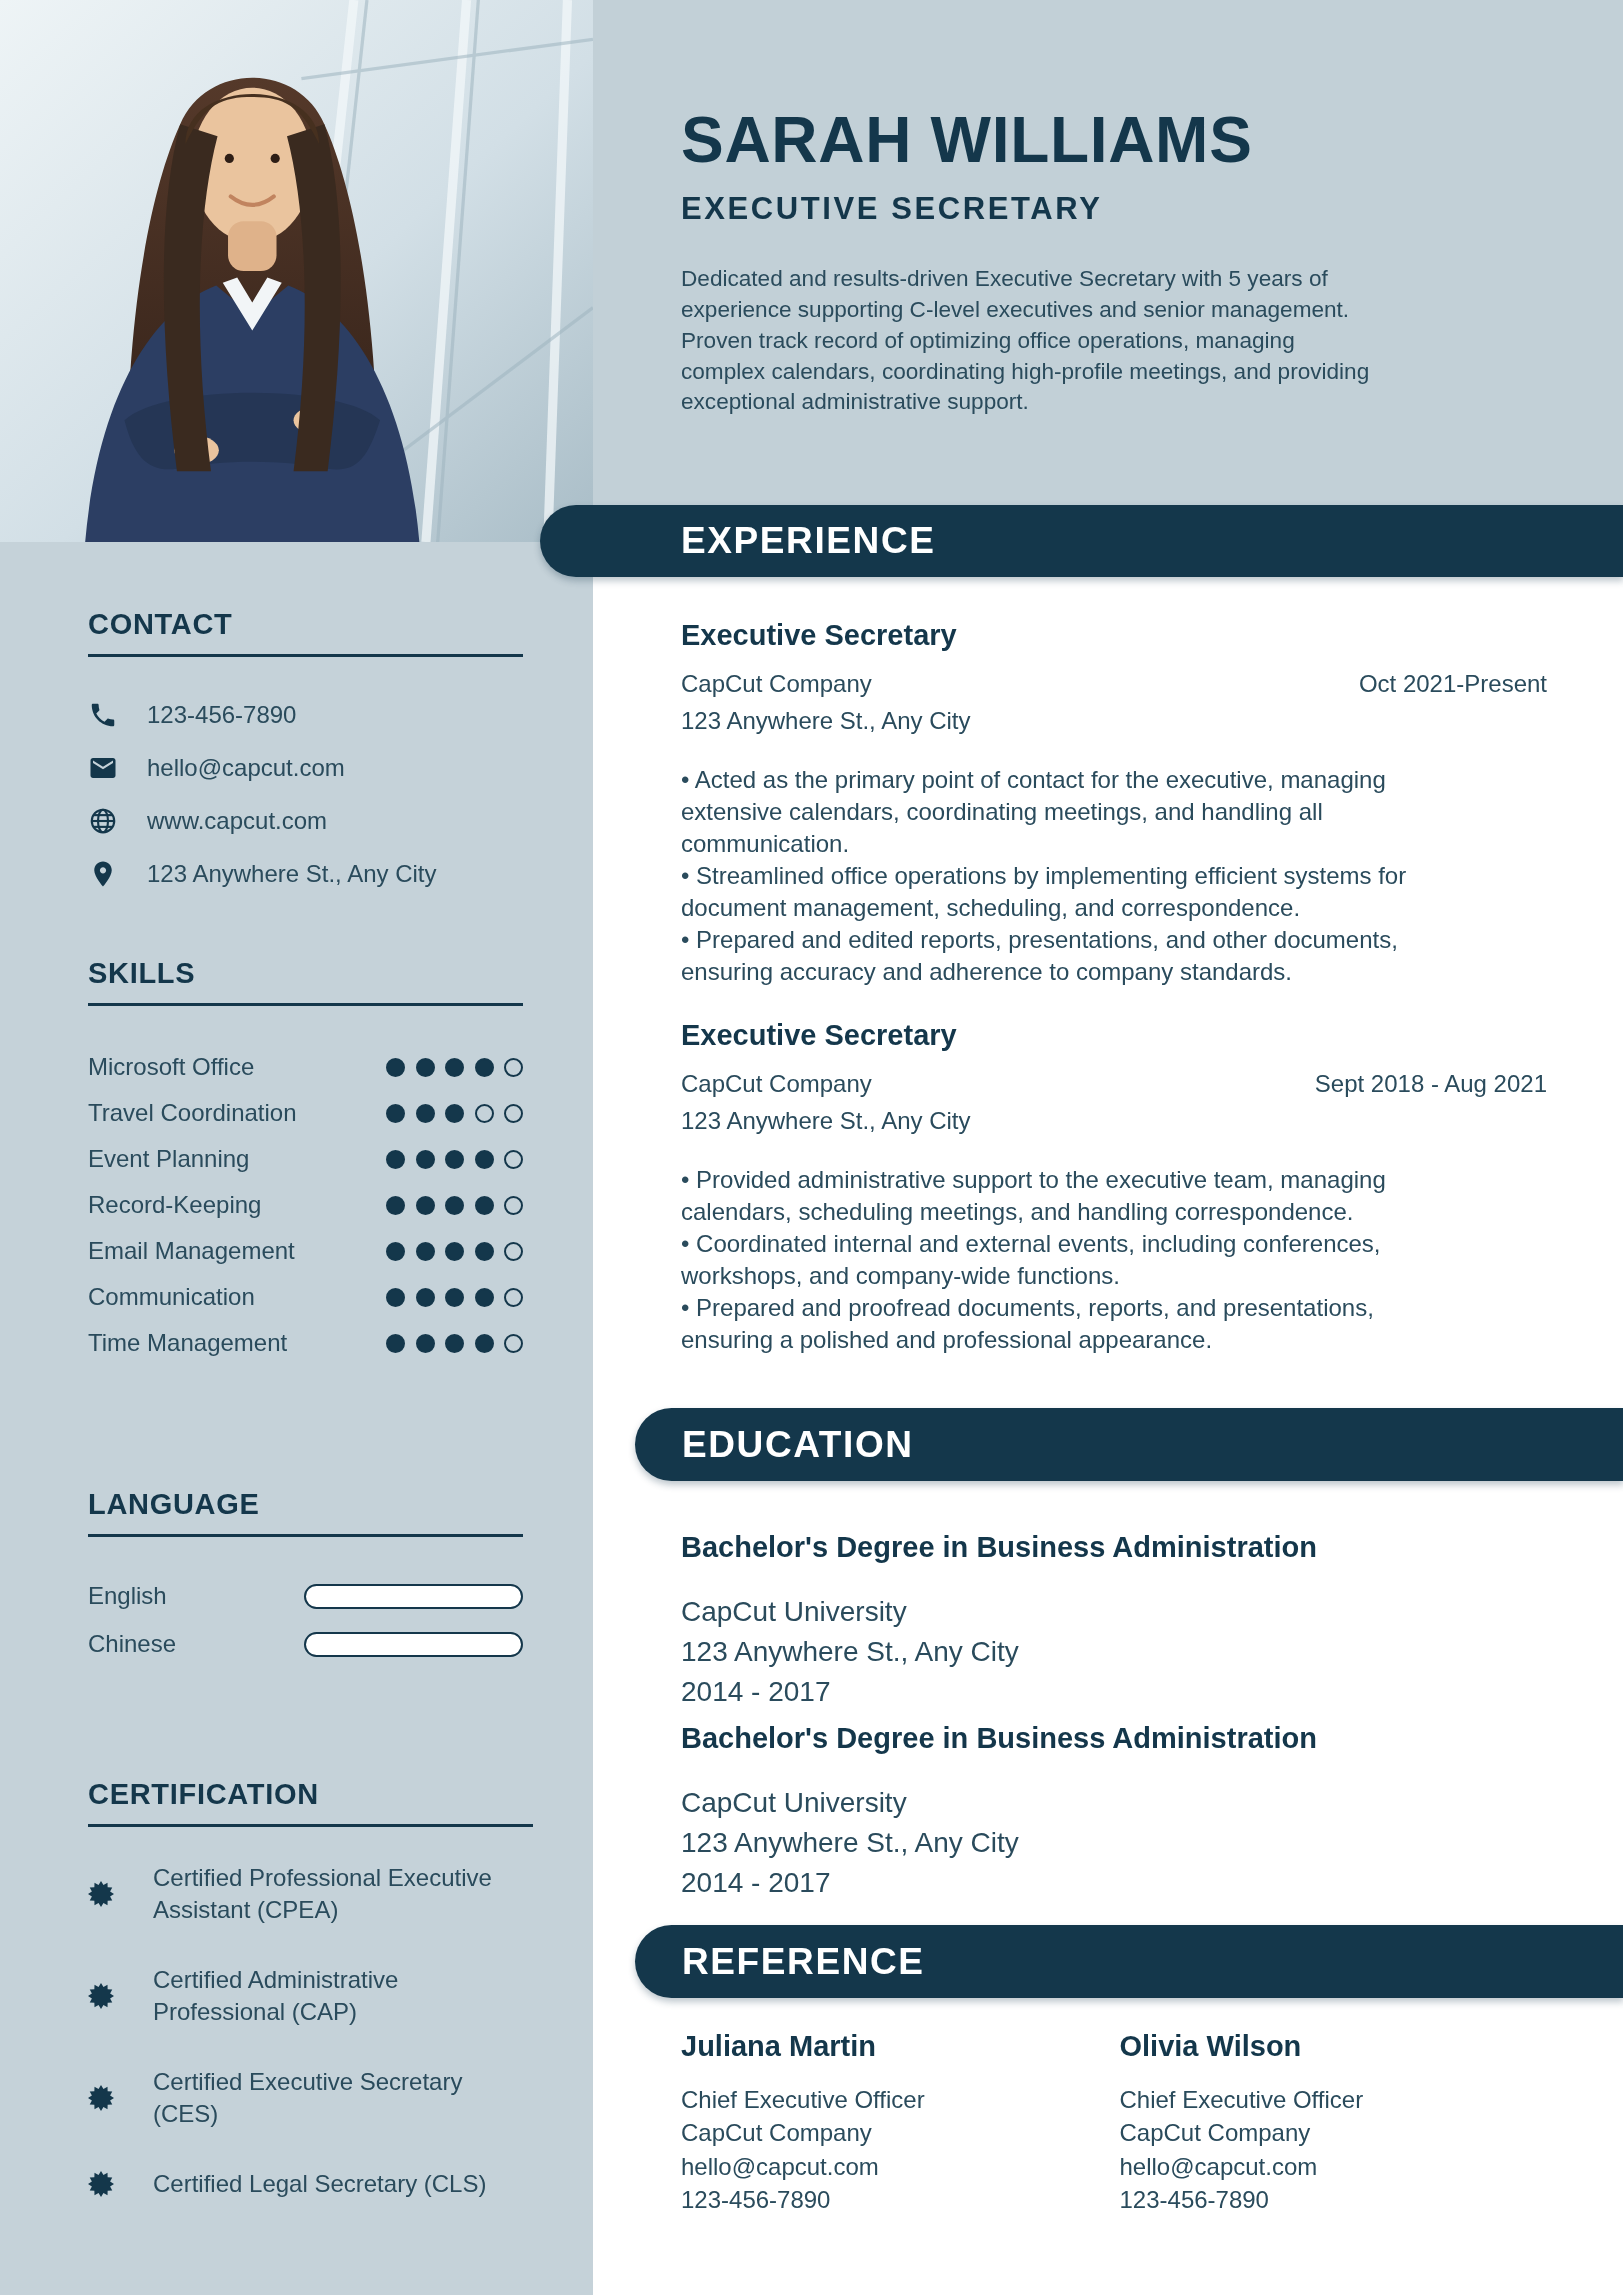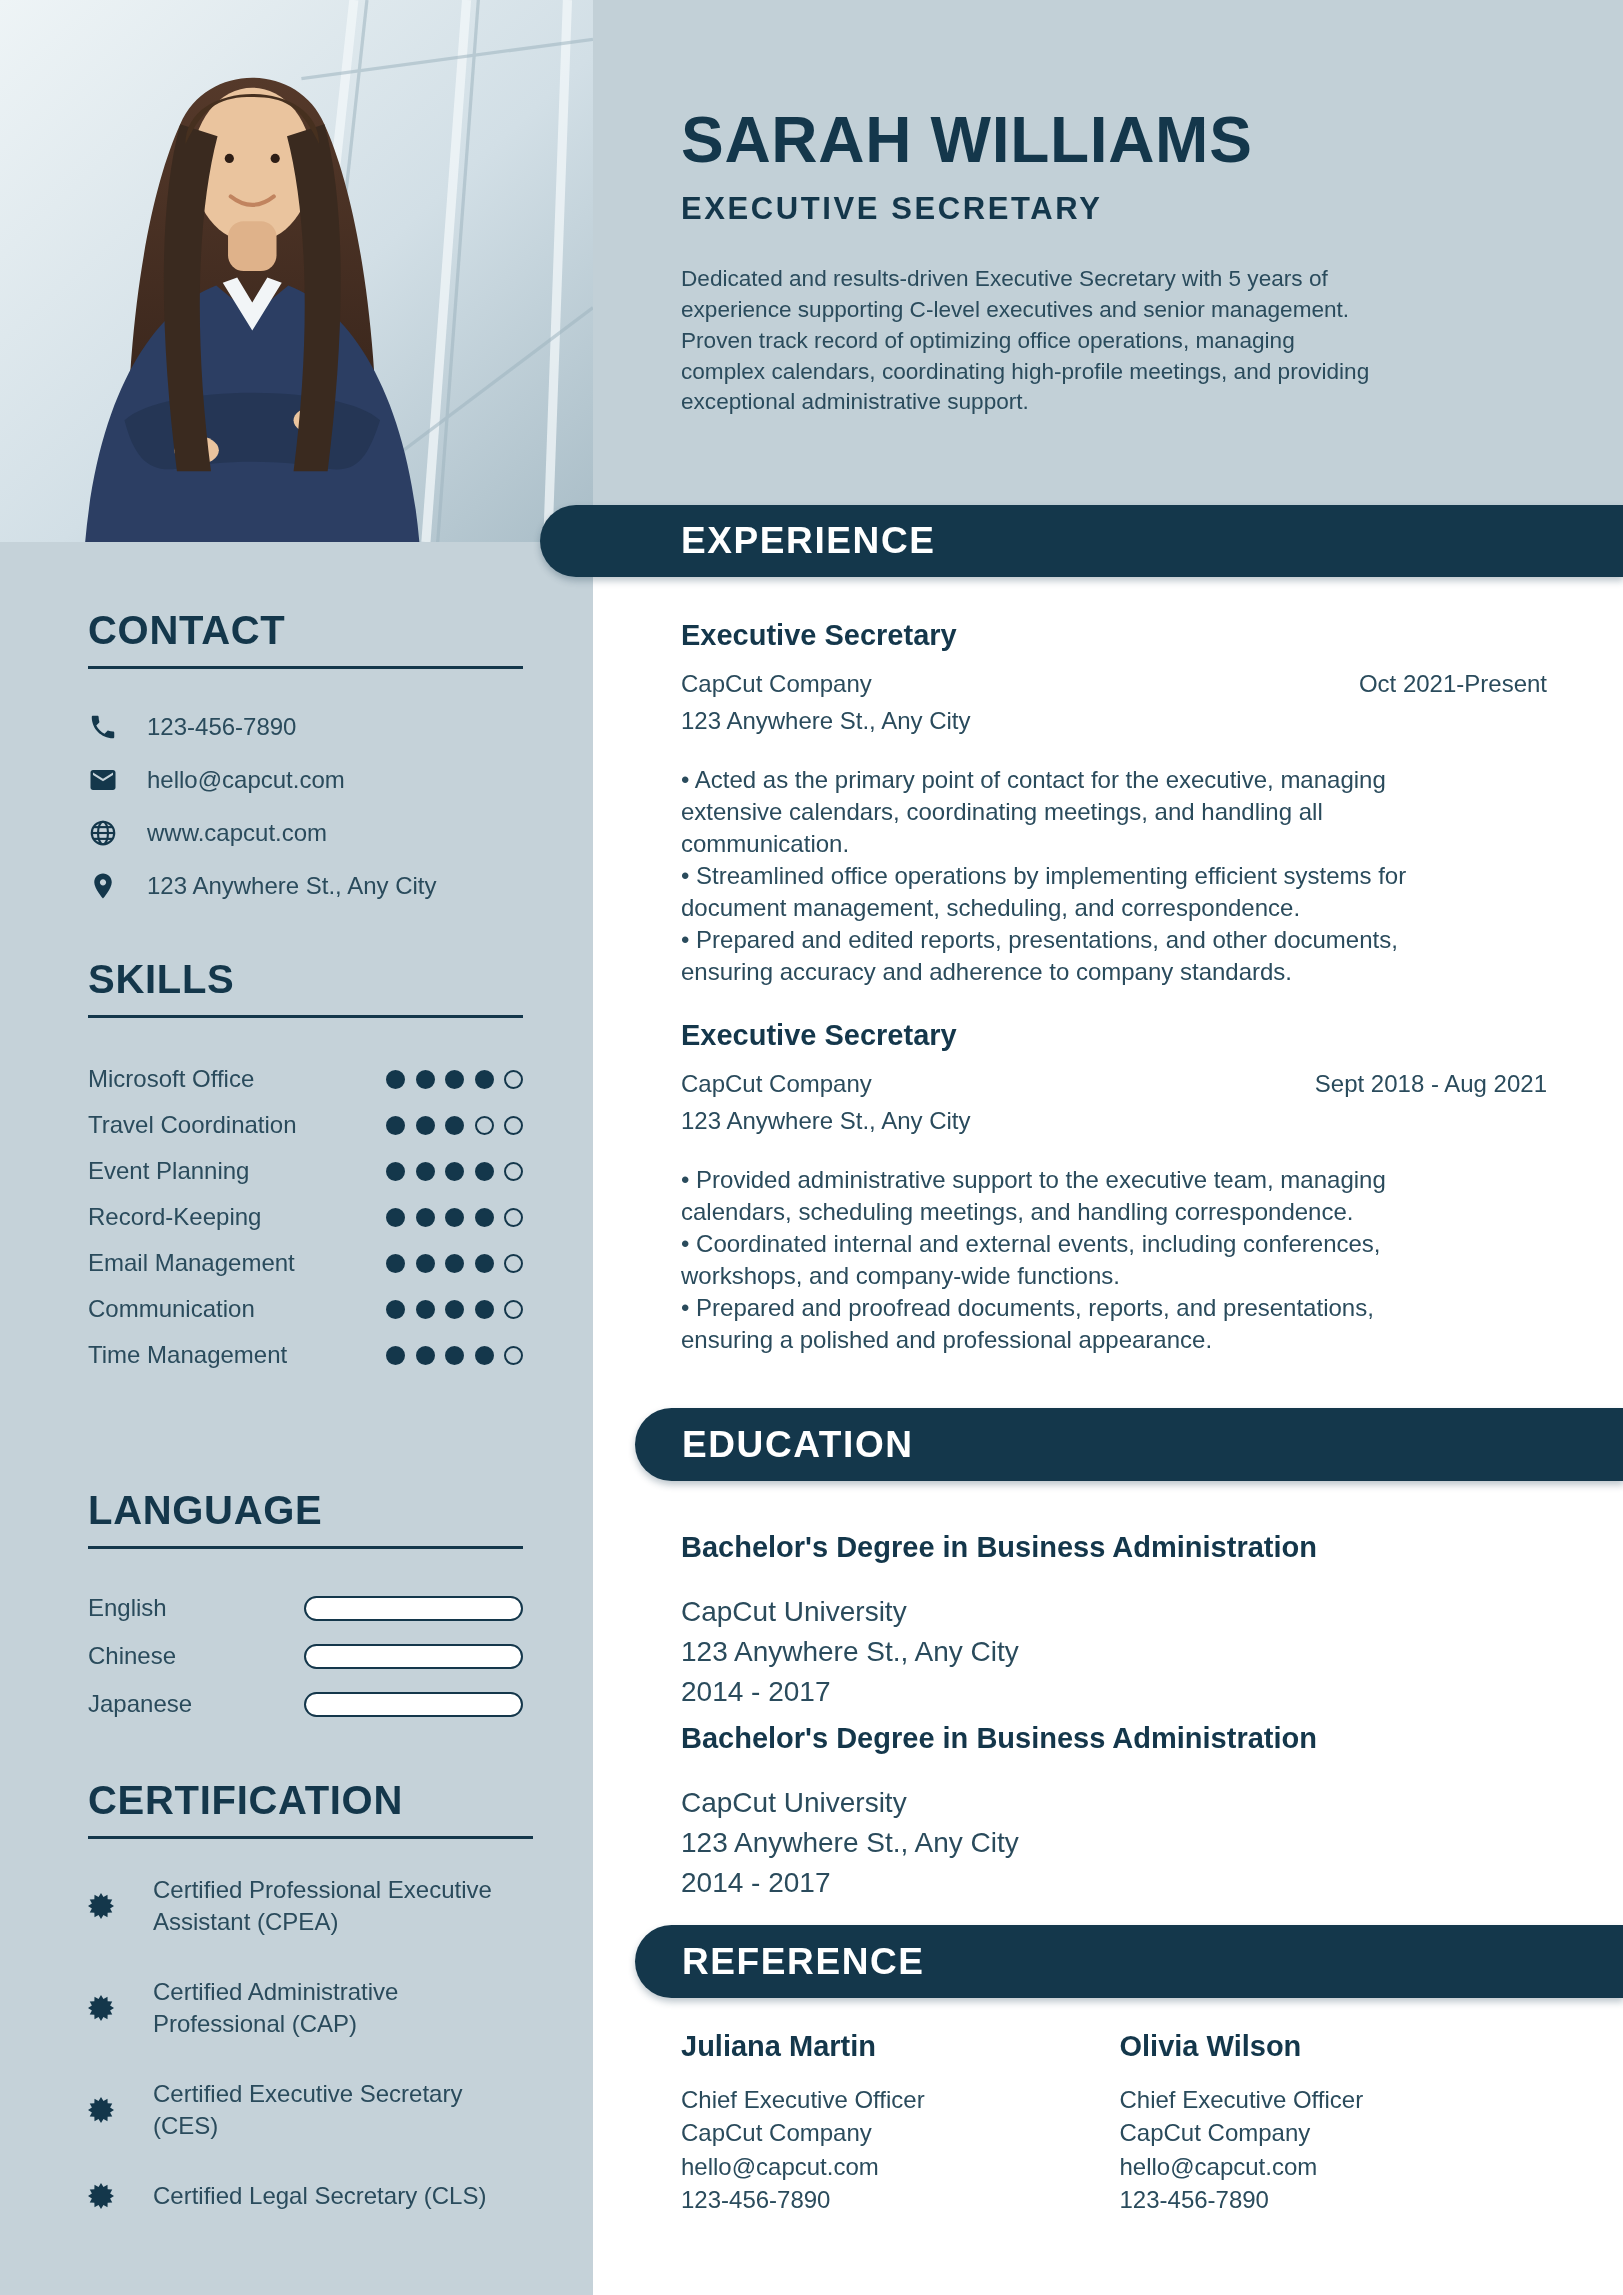--- a/index.html
+++ b/index.html
@@ -43,21 +43,21 @@
   .edu{position:absolute;left:681px;width:866px;}
   .edu1{top:1531px;} .edu2{top:1722px;}
   .edu .lines{margin-top:28px;font-size:28px;line-height:1.42;}
 
   .refs{position:absolute;left:681px;top:2030px;width:877px;display:flex;}
   .ref-col{width:468px;}
   .ref-col h3{margin:0;font-size:29px;font-weight:bold;color:var(--navy,#14374B);}
   .ref-col .lines{margin-top:19.6px;font-size:24px;line-height:1.4;}
 
   .side{position:absolute;left:88px;width:435px;}
-  .side h2{margin:0;font-size:40px;font-weight:bold;color:var(--navy,#14374B);letter-spacing:0.7px;}
+  .side h2{margin:0;font-size:29px;font-weight:bold;color:var(--navy,#14374B);letter-spacing:0.7px;}
   .rule{height:3.3px;background:var(--navy,#14374B);margin-top:13px;}
   .side-contact{top:608px;}
   .contact-items{margin-top:42px;}
   .citem{display:flex;align-items:center;margin-bottom:22px;height:31px;}
   .cicon{width:30px;height:30px;flex:0 0 30px;margin-right:29px;color:var(--navy,#14374B);}
   .cicon svg{width:100%;height:100%;display:block;}
   .citem span.ctext{font-size:24px;}
 
   .side-skills{top:957px;}
   .skill-rows{margin-top:38px;}
@@ -339,24 +339,20 @@
   <div class="rule"></div>
   <div class="lang-rows">
     <div class="lang-row">
       <span class="slabel">English</span>
       <span class="bar"><span class="bar-fill" style="width: 95%;"></span></span>
     </div>
     <div class="lang-row">
       <span class="slabel">Chinese</span>
       <span class="bar"><span class="bar-fill" style="width: 88%;"></span></span>
     </div>
-    <div class="lang-row">
-      <span class="slabel">Japanese</span>
-      <span class="bar"><span class="bar-fill" style="width: 78%;"></span></span>
-    </div>
   </div>
 </section>
 
 <section class="side side-certs">
   <h2>CERTIFICATION</h2>
   <div class="rule"></div>
   <div class="cert-items">
     <div class="cert-item">
       <span class="cert-icon">
         <svg viewBox="0 0 36 36" fill="currentColor">

